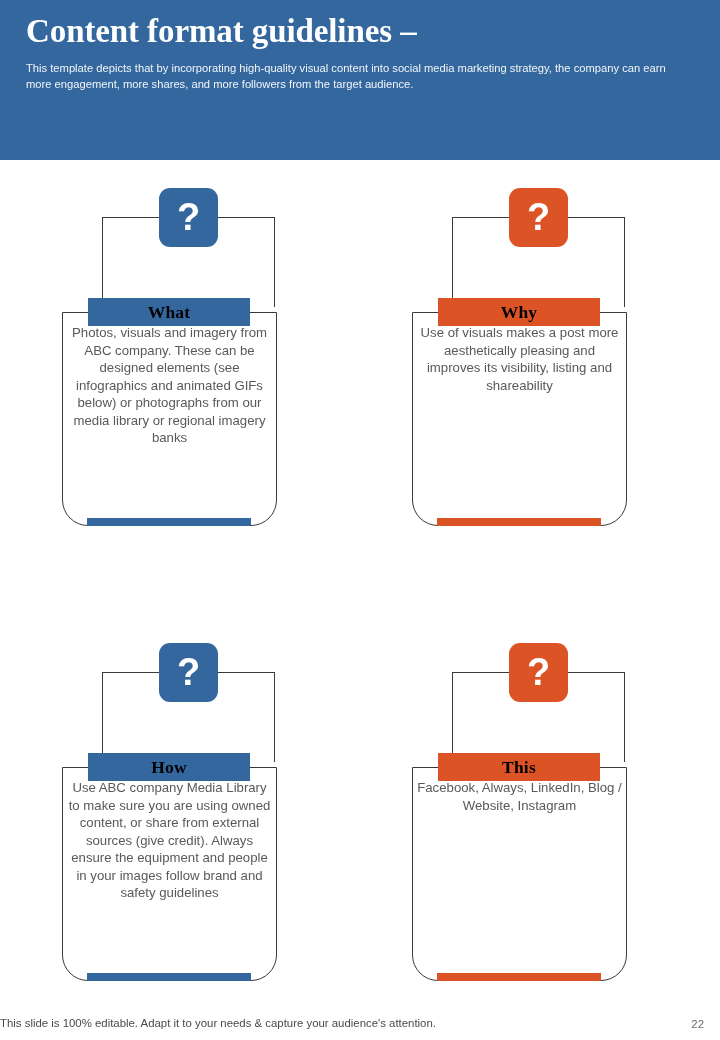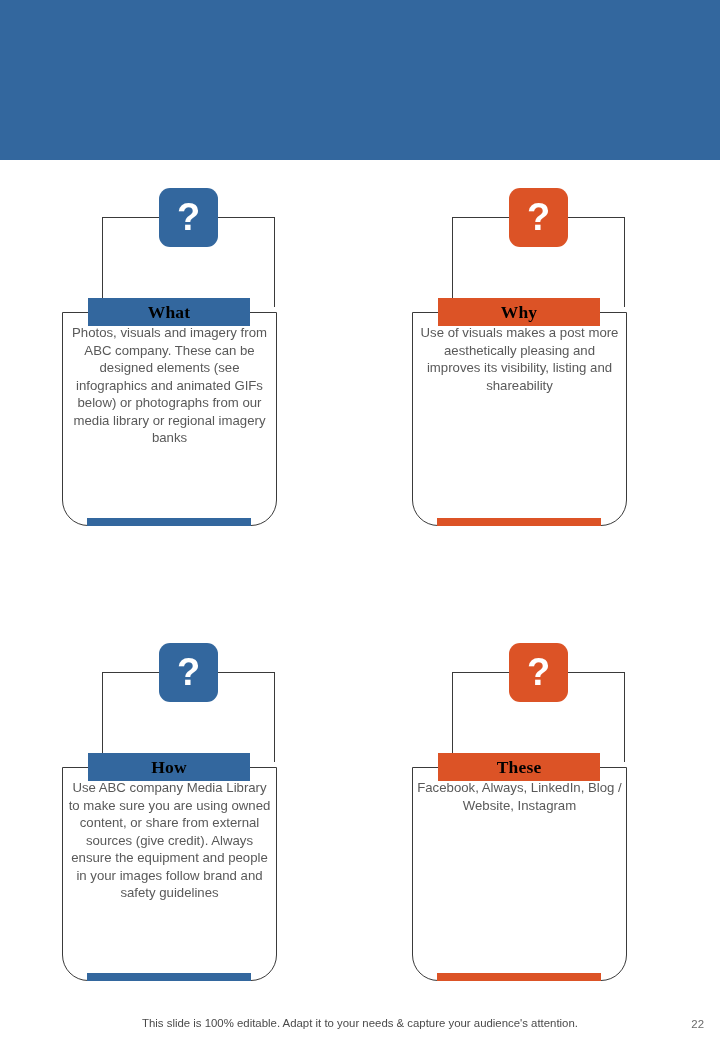--- a/index.html
+++ b/index.html
@@ -167,40 +167,40 @@
     left: 0;
     top: 1005px;
     width: 720px;
     height: 35px;
   }
   .footer-note {
     position: absolute;
     left: 0;
     top: 12px;
     width: 720px;
-    text-align: center;
     font-size: 11.4px;
     color: #4a4a4a;
   }
   .footer-page {
     position: absolute;
     right: 16px;
     top: 13px;
     font-size: 11.4px;
     color: #6b6b6b;
     text-align: right;
   }
 </style>
 </head>
 <body>
 
 <div class="header-banner">
   <h1 class="slide-title">
-    <br>
+    <span>Content format guidelines –</span><br>
   </h1>
+  <p class="slide-subtitle">This template depicts that by incorporating high-quality visual content into social media marketing strategy, the company can earn more engagement, more shares, and more followers from the target audience.</p>
 </div>
 
 <div class="cards-area">
 
   <div class="card card-tl blue">
     <div class="bracket"></div>
     <div class="qmark">
       <span>?</span>
     </div>
     <div class="card-head">
@@ -236,21 +236,21 @@
     <div class="card-text">Use ABC company Media Library to make sure you are using owned content, or share from external sources (give credit). Always ensure the equipment and people in your images follow brand and safety guidelines</div>
     <div class="card-footbar"></div>
   </div>
 
   <div class="card card-br orange">
     <div class="bracket"></div>
     <div class="qmark">
       <span>?</span>
     </div>
     <div class="card-head">
-      <span>These</span>
+      <span>This</span>
     </div>
     <div class="card-body"></div>
     <div class="card-text">Facebook, Always, LinkedIn, Blog / Website, Instagram</div>
     <div class="card-footbar"></div>
   </div>
 
 </div>
 
 <div class="footer">
   <div class="footer-note">This slide is 100% editable. Adapt it to your needs &amp; capture your audience's attention.</div>

